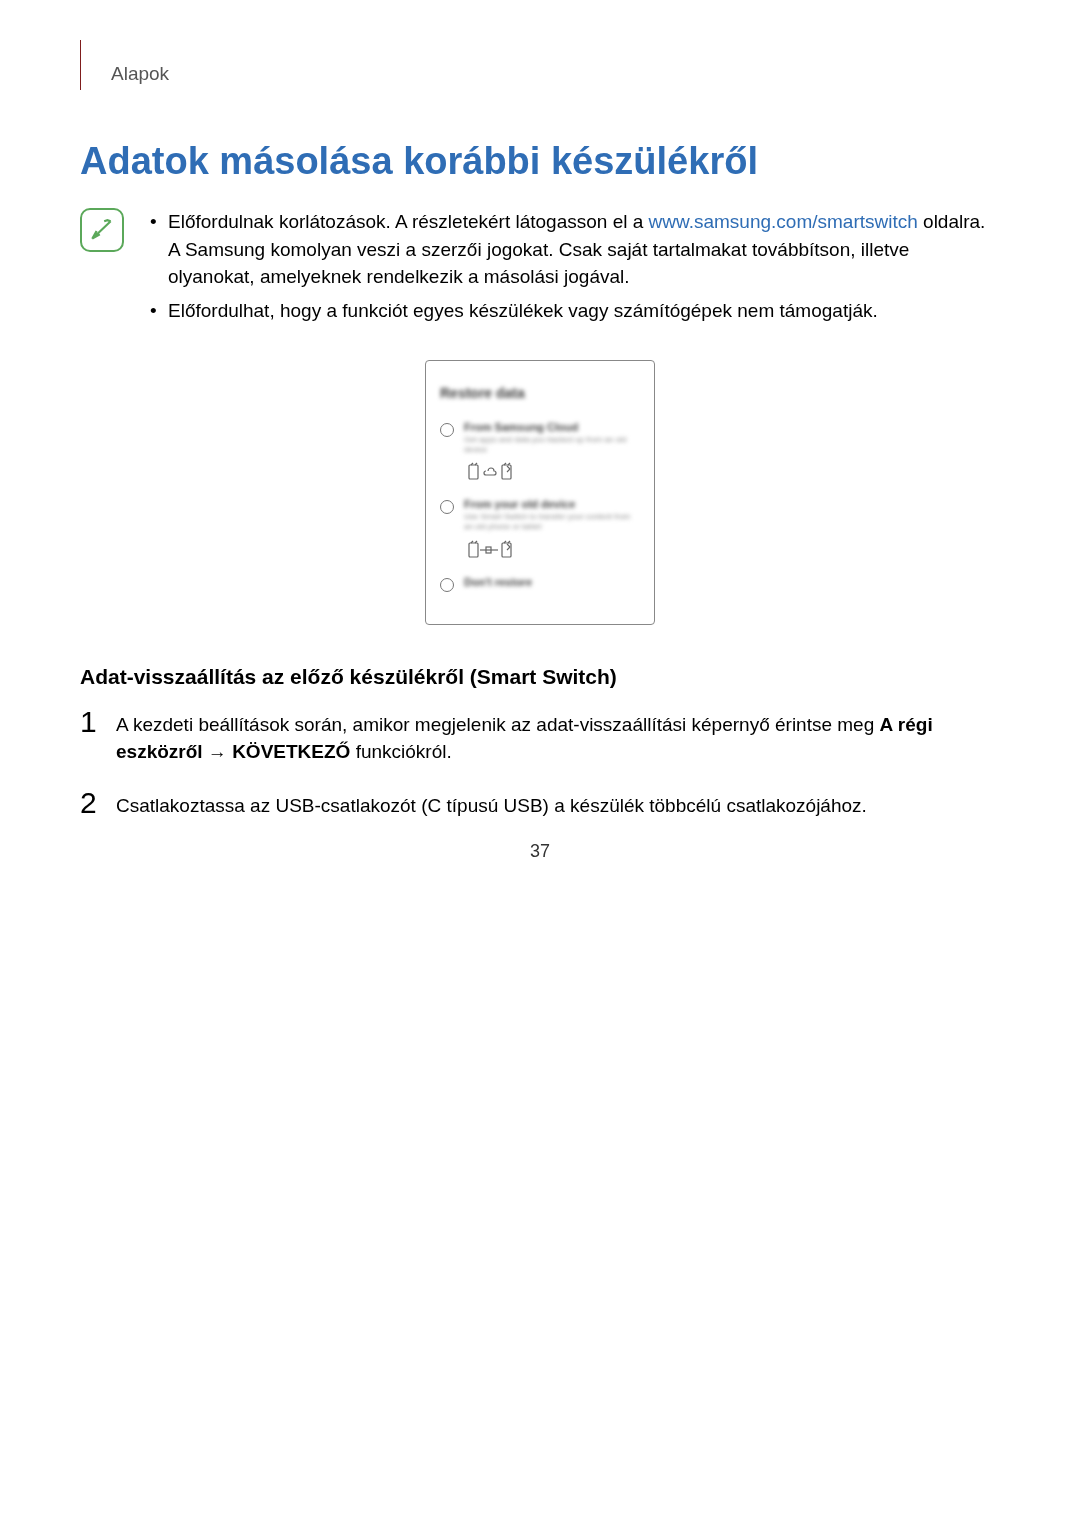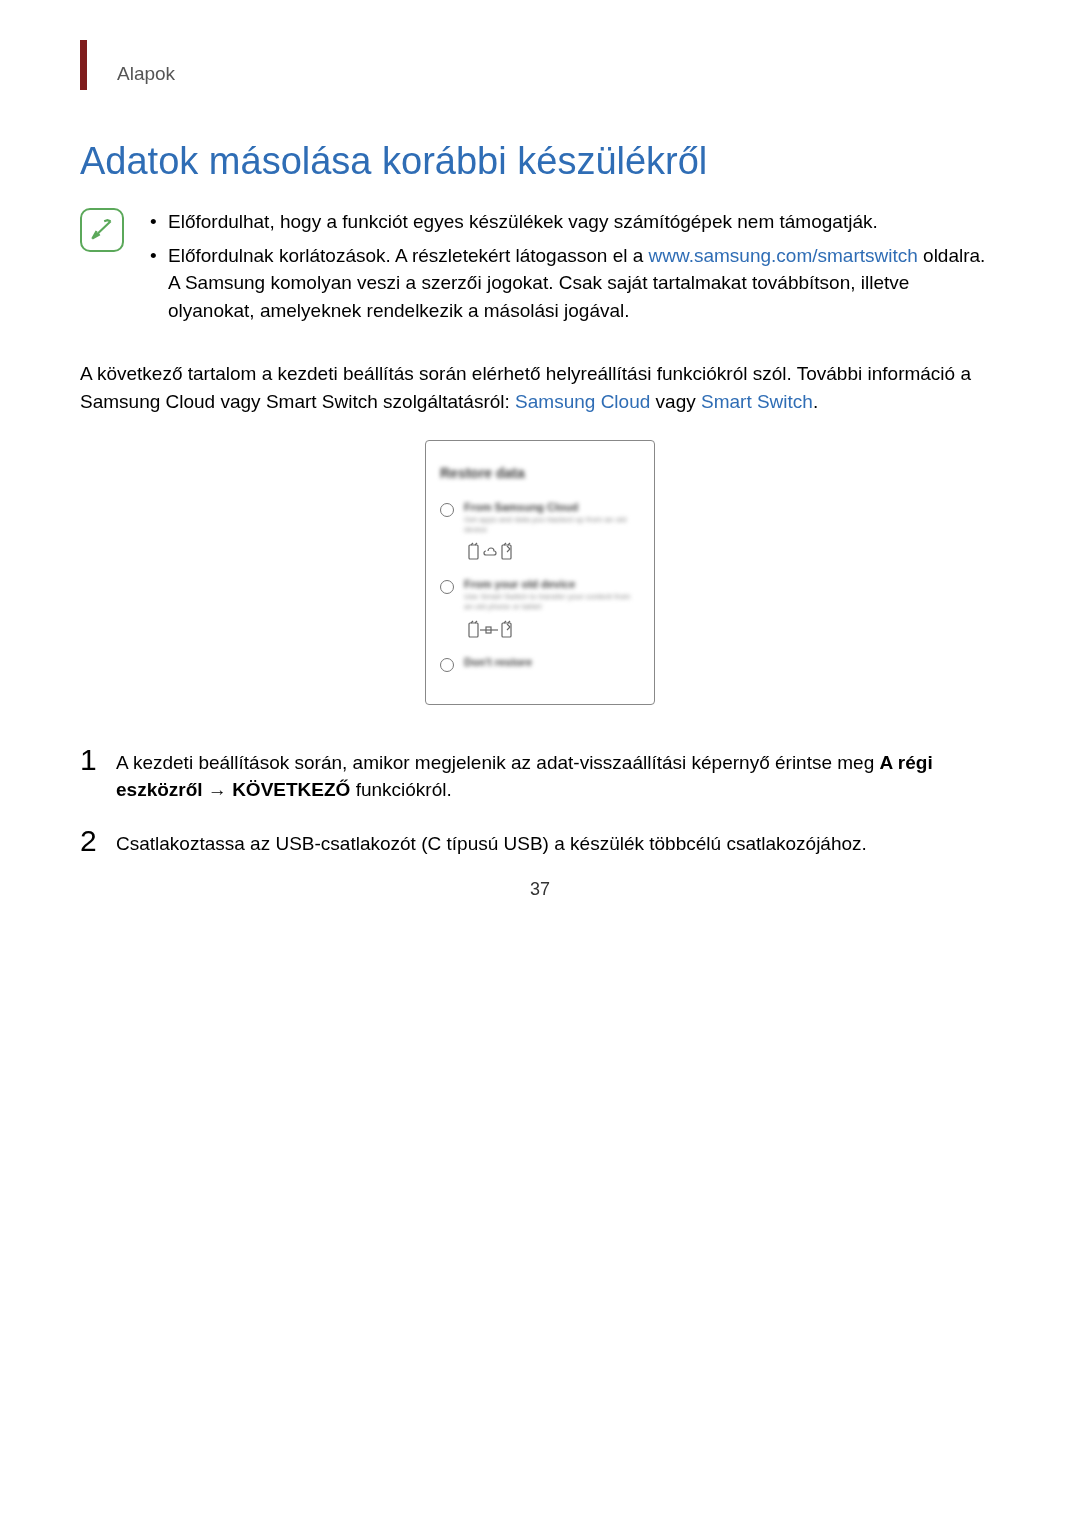--- a/index.html
+++ b/index.html
@@ -8,35 +8,35 @@
     padding: 0;
     background: #fff;
     width: 1080px;
     color: #000;
   }
   .page {
     padding: 40px 80px 40px 80px;
     position: relative;
   }
   .header-bar {
-    border-left: 7px solid #7f1d1d;
+    border-left: 1px solid #7f1d1d;
     padding-left: 30px;
     margin-bottom: 50px;
     height: 50px;
     display: flex;
     align-items: flex-end;
   }
   .header-label {
     color: #555;
     font-size: 19px;
     padding-bottom: 5px;
   }
   h1.main-title {
     color: #2f6db5;
-    font-weight: normal;
+    font-weight: bold;
     font-size: 38px;
     margin: 0 0 25px 0;
   }
   p.body-text {
     font-size: 19px;
     line-height: 1.45;
     margin: 0 0 20px 0;
   }
   .note-block {
     display: flex;
@@ -181,30 +181,27 @@
   <h1 class="main-title">Adatok másolása korábbi készülékről</h1>
 
 
   <div class="note-block">
     <div class="note-icon">
       <svg viewBox="0 0 24 24">
           <path d="M3 20 L20 4 M3 20 L10 16 M3 20 L7 13 M20 4 L17 3 L14 4"></path>
         </svg>
     </div>
     <ul class="note-list">
-      <li>Előfordulhat, hogy a funkciót egyes készülékek vagy számítógépek nem támogatják.</li>
       <li>
         <span>Előfordulnak korlátozások. A részletekért látogasson el a </span><a class="link">www.samsung.com/smartswitch</a><span> oldalra. A Samsung komolyan veszi a szerzői jogokat. Csak saját tartalmakat továbbítson, illetve olyanokat, amelyeknek rendelkezik a másolási jogával.</span>
       </li>
+      <li>Előfordulhat, hogy a funkciót egyes készülékek vagy számítógépek nem támogatják.</li>
     </ul>
   </div>
 
-  <p class="body-text">
-    <span>A következő tartalom a kezdeti beállítás során elérhető helyreállítási funkciókról szól. További információ a Samsung Cloud vagy Smart Switch szolgáltatásról: </span><a class="link">Samsung Cloud</a><span> vagy </span><a class="link">Smart Switch</a><span>.</span>
-  </p>
 
   <div class="phone-mock">
     <div class="mock-title">Restore data</div>
 
     <div class="mock-option">
       <div class="mock-radio"></div>
       <div class="mock-option-body">
         <div class="mock-label">From Samsung Cloud</div>
         <div class="mock-desc">Get apps and data you backed up from an old device</div>
         <div class="mock-icons">
@@ -244,20 +241,21 @@
     </div>
 
     <div class="mock-option">
       <div class="mock-radio"></div>
       <div class="mock-option-body">
         <div class="mock-label">Don't restore</div>
       </div>
     </div>
   </div>
 
+  <h2 class="subheading">Adat-visszaállítás az előző készülékről (Smart Switch)</h2>
 
 
   <div class="numbered-step">
     <div class="step-num">1</div>
     <div class="step-body">
       <span>A kezdeti beállítások során, amikor megjelenik az adat-visszaállítási képernyő érintse meg </span><b>A régi eszközről → KÖVETKEZŐ</b><span> funkciókról.</span>
     </div>
   </div>
 
   <div class="numbered-step">

